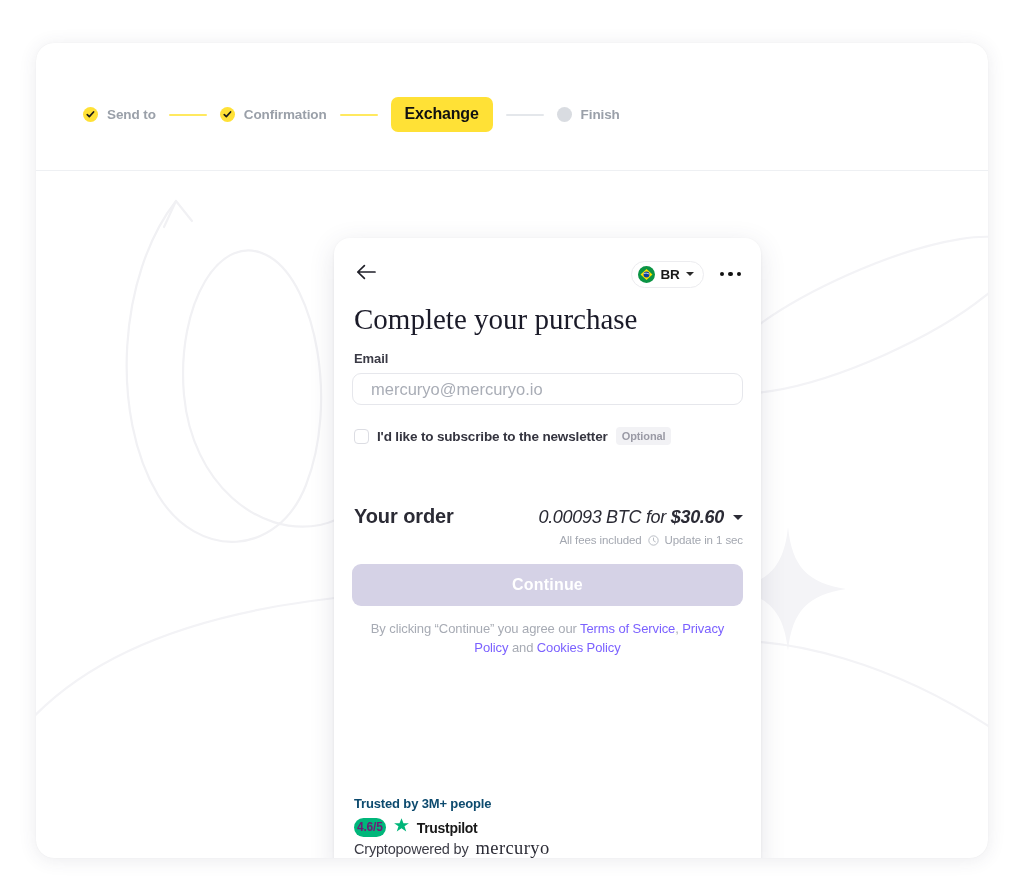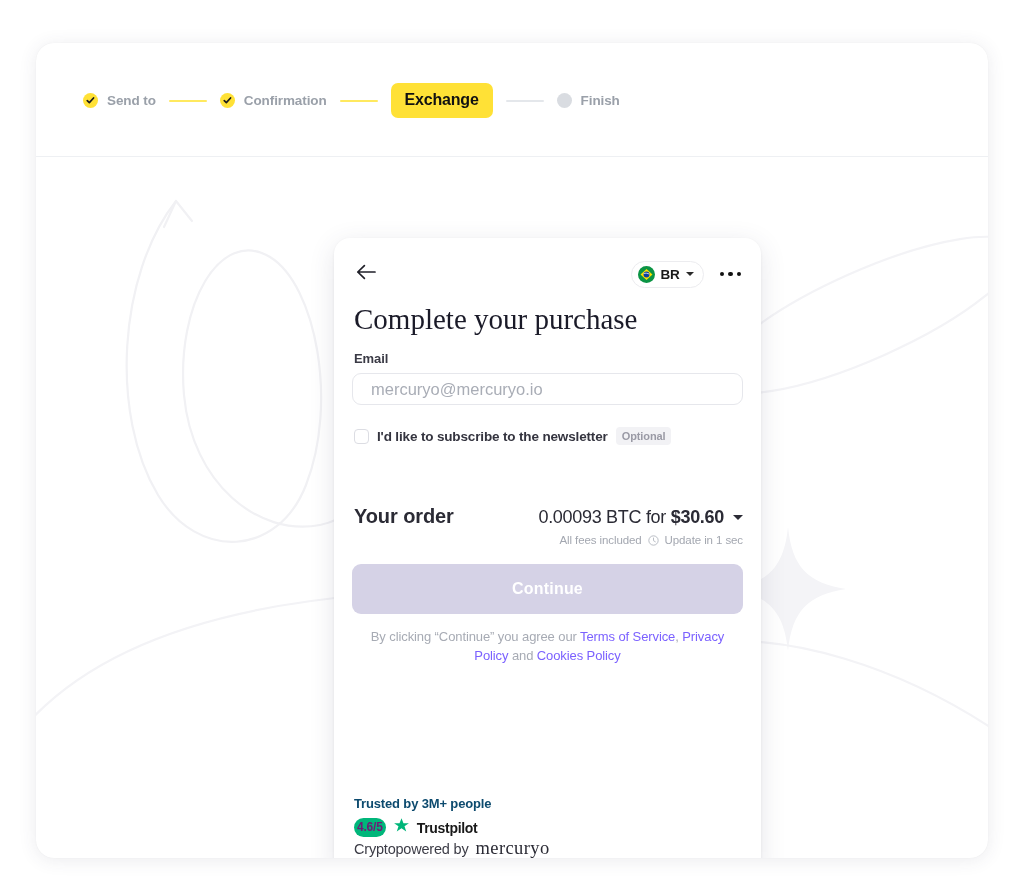--- a/index.html
+++ b/index.html
@@ -23,21 +23,21 @@
     width: 952px; height: 815px;
     background: #ffffff;
     border-radius: 18px;
     box-shadow: 0 2px 18px rgba(60,60,90,0.10), 0 0 1px rgba(0,0,0,0.08);
     overflow: hidden;
   }
 
   
   .stepper {
     position: absolute;
-    left: 0; top: 2px;
+    left: 0; top: 16px;
     width: 100%; height: 112px;
     display: flex;
     align-items: center;
     padding-left: 47px;
     border-bottom: 1px solid #eef0f3;
   }
   .step { display: flex; align-items: center; gap: 9px; }
   .step-dot-check {
     width: 15px; height: 15px;
     border-radius: 50%;
@@ -205,20 +205,21 @@
     display: flex; align-items: baseline; justify-content: space-between;
     margin-left: 2px;
   }
   .order-label {
     font-size: 20px; font-weight: 700; color: #2b2b35;
     letter-spacing: -0.1px;
   }
   .order-amount {
     display: flex; align-items: center; gap: 9px;
     cursor: pointer;
+    font-style: italic;
   }
   .order-amount-text {
     font-size: 18px; color: #2b2b35; letter-spacing: -0.3px;
   }
   .order-amount-text b { font-weight: 700; }
   .caret-order {
     width: 0; height: 0;
     border-left: 5px solid transparent;
     border-right: 5px solid transparent;
     border-top: 5.5px solid #2b2b35;
@@ -228,21 +229,21 @@
     gap: 6px;
     margin-top: 6px;
     font-size: 11.5px;
     color: #a3a7b0;
     letter-spacing: -0.1px;
   }
   .clock-icon { display: inline-flex; }
 
   .continue-btn {
     width: 100%;
-    height: 50px;
+    height: 42px;
     margin-top: 18px;
     background: #D5D2E6;
     border: none;
     border-radius: 9px;
     color: #ffffff;
     font-family: "Liberation Sans", sans-serif;
     font-size: 16px;
     font-weight: 700;
     letter-spacing: 0.2px;
     cursor: pointer;

